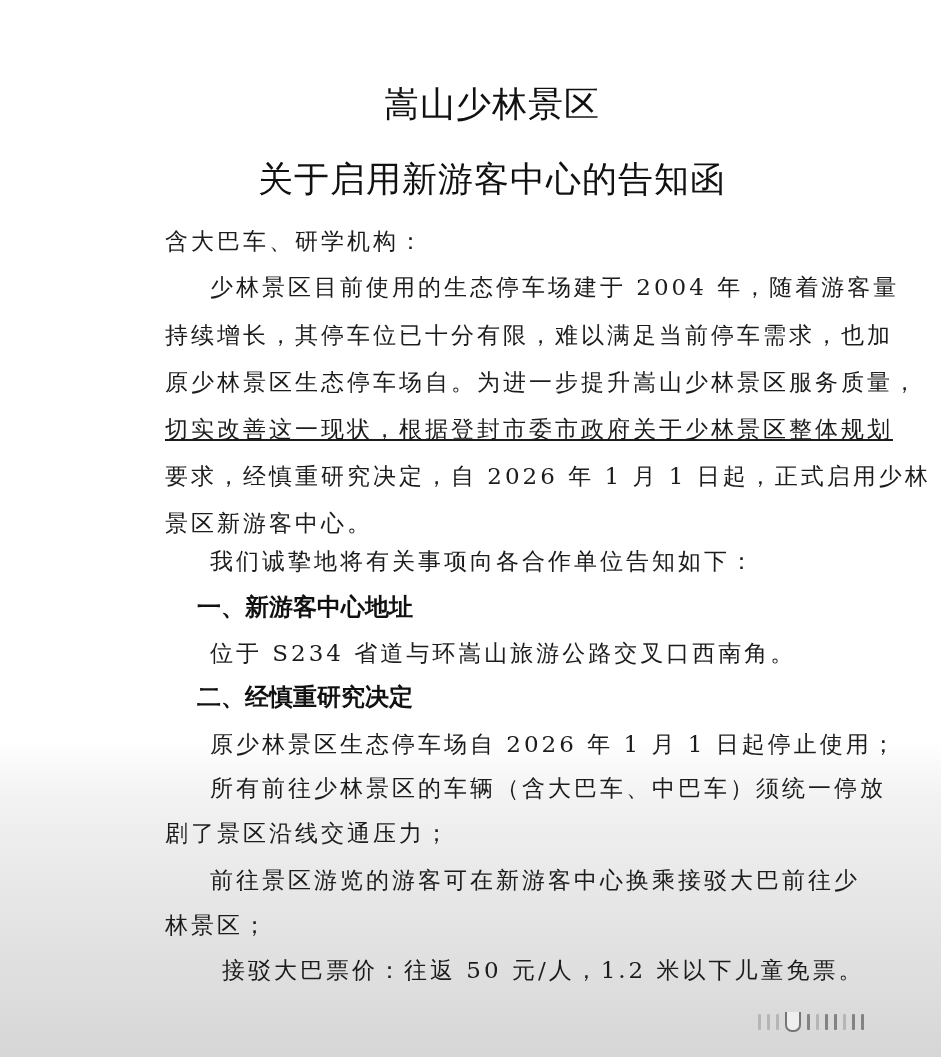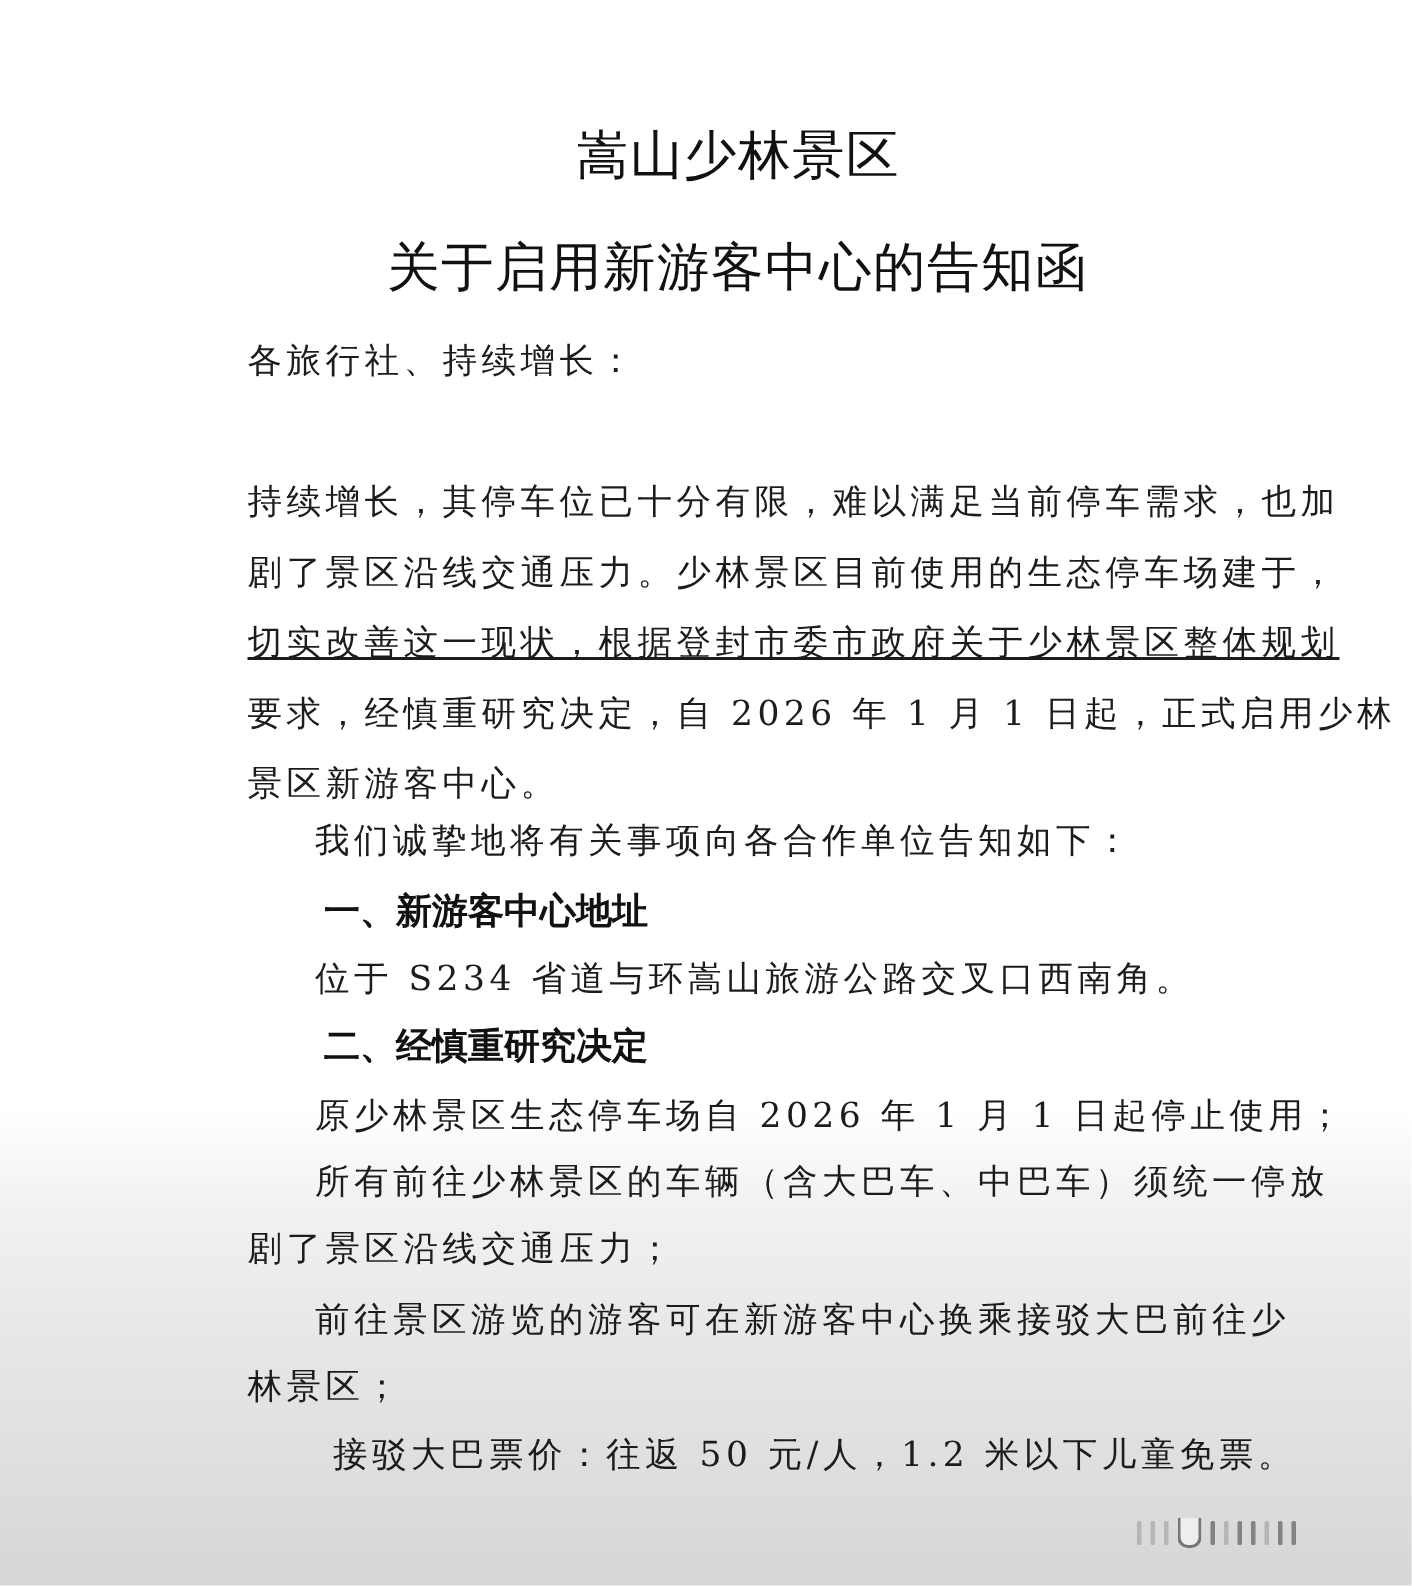--- a/index.html
+++ b/index.html
@@ -47,21 +47,21 @@
       left: 165px;
       font-size: 23px;
       line-height: 30px;
       white-space: nowrap;
       letter-spacing: 3px;
       color: #1c1c1c;
     }
     .indent { left: 210px; }
     .heading {
       position: absolute;
-      left: 216px;
+      left: 197px;
       font-family: "DejaVu Sans", "Liberation Sans", sans-serif;
       font-weight: bold;
       font-size: 24px;
       line-height: 30px;
       white-space: nowrap;
       letter-spacing: 0px;
       color: #111;
     }
     .subline {
       position: absolute;
@@ -98,24 +98,25 @@
     }
   </style>
 </head>
 <body>
 
 <div class="doc">
 
   <div class="title1">嵩山少林景区</div>
   <div class="title2">关于启用新游客中心的告知函</div>
 
-  <div class="line" style="top:226px;">各旅行社、持续增长：</div>
+  <div class="line" style="top:226px;">含大巴车、研学机构：</div>
 
+  <div class="line indent" style="top:272px;">少林景区目前使用的生态停车场建于 2004 年，随着游客量</div>
   <div class="line" style="top:320px;">持续增长，其停车位已十分有限，难以满足当前停车需求，也加</div>
-  <div class="line" style="top:367px;">剧了景区沿线交通压力。少林景区目前使用的生态停车场建于，</div>
+  <div class="line" style="top:367px;">原少林景区生态停车场自。为进一步提升嵩山少林景区服务质量，</div>
   <div class="line" style="top:414px;text-decoration:underline;">切实改善这一现状，根据登封市委市政府关于少林景区整体规划</div>
   <div class="line" style="top:461px;">要求，经慎重研究决定，自 2026 年 1 月 1 日起，正式启用少林</div>
   <div class="line indent" style="top:546px;">我们诚挚地将有关事项向各合作单位告知如下：</div>
 
   <div class="line" style="top:508px;">景区新游客中心。</div>
 
   <div class="heading" style="top:592px;">一、新游客中心地址</div>
   <div class="subline" style="top:638px;">位于 S234 省道与环嵩山旅游公路交叉口西南角。</div>
 
   <div class="heading" style="top:682px;">二、经慎重研究决定</div>

